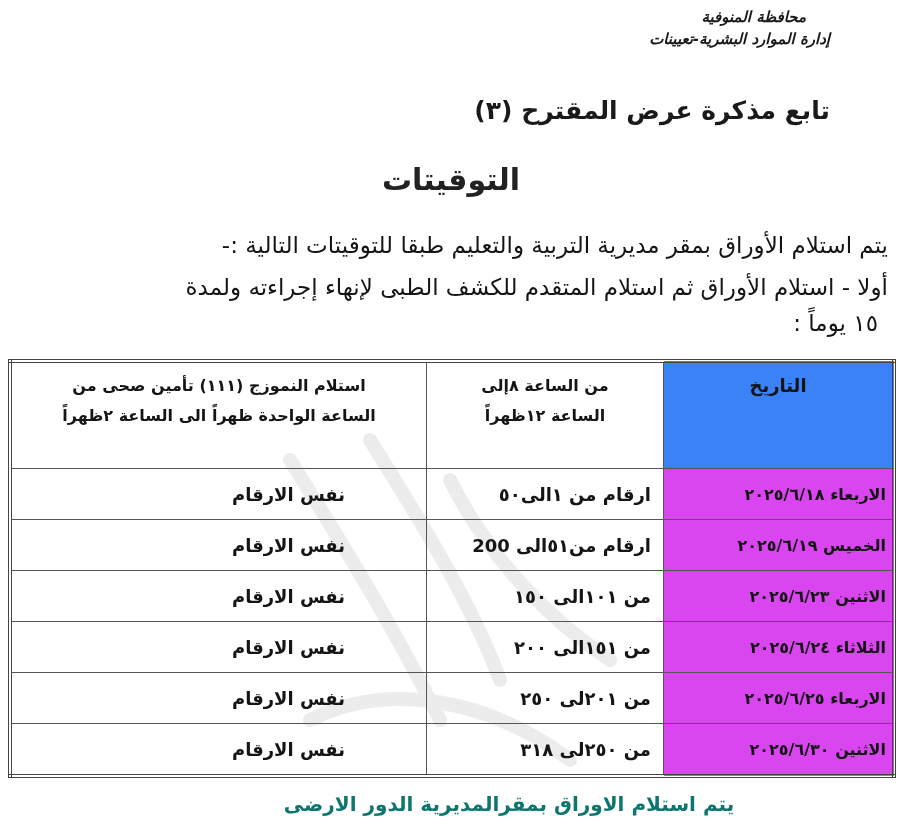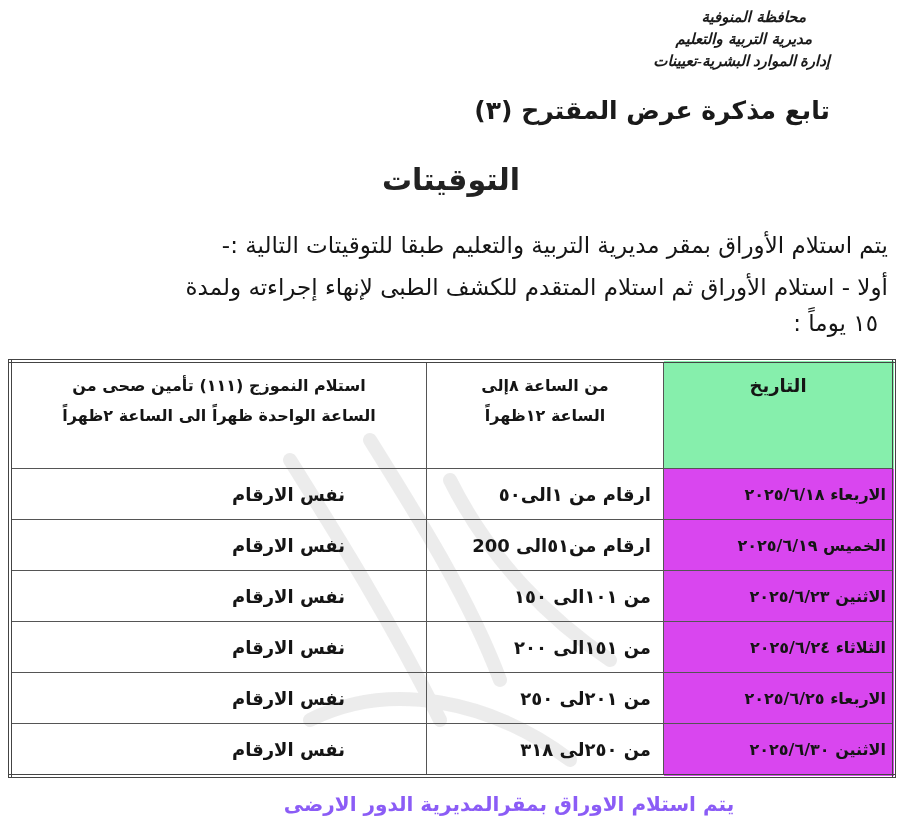--- a/index.html
+++ b/index.html
@@ -34,21 +34,21 @@
   .hdr-line {
     font-style: italic;
     font-weight: bold;
     font-size: 15px;
     line-height: 22px;
     color: #1a1a1a;
     white-space: nowrap;
   }
   .hdr-line.l1 { padding-right: 28px; text-align: right; }
   .hdr-line.l2 { padding-right: 22px; }
-  .hdr-line.l3 { padding-right: 4px; font-family: Liberation Serif, serif; }
+  .hdr-line.l3 { padding-right: 4px; }
   .memo-title {
     position: absolute;
     right: 72px;
     top: 96px;
     font-size: 25px;
     font-weight: bold;
     color: #1a1a1a;
     white-space: nowrap;
   }
   .section-title {
@@ -94,21 +94,21 @@
     height: 96px;
     font-weight: bold;
     text-align: center;
     vertical-align: top;
     padding-top: 8px;
     line-height: 30px;
     font-size: 16px;
   }
   table.sched th.col-date {
     width: 226px;
-    background: #86efac;
+    background: #3b82f6;
     font-size: 18px;
   }
   table.sched th.col-range { width: 234px; }
   table.sched td {
     height: 48px;
     font-weight: bold;
   }
   table.sched td.date {
     background: #d946ef;
     text-align: right;
@@ -128,39 +128,38 @@
     padding-left: 140px;
   }
   .footer-note {
     position: absolute;
     left: 0;
     right: 0;
     top: 792px;
     text-align: center;
     font-size: 20px;
     font-weight: bold;
-    color: #8b5cf6;
+    color: #0f766e;
     padding-left: 116px;
   }
 </style>
 </head>
 <body>
 
 <svg class="watermark" viewBox="0 0 420 360" xmlns="http://www.w3.org/2000/svg">
   <g fill="none" stroke="#9a9a9a" stroke-width="14" stroke-linecap="round">
     <path d="M40 40 C 90 120, 140 200, 190 300"></path>
     <path d="M120 20 C 170 100, 220 180, 250 260"></path>
     <path d="M200 60 C 240 140, 300 200, 360 240"></path>
     <path d="M60 300 C 140 260, 240 280, 320 340"></path>
   </g>
 </svg>
 
 <div class="header-block">
   <div class="hdr-line l1">محافظة المنوفية</div>
-  <div class="hdr-line l2">مديرية التربية والتعليم</div>
   <div class="hdr-line l3">إدارة الموارد البشرية-تعيينات</div>
 </div>
 
 <div class="memo-title">تابع مذكرة عرض المقترح (٣)</div>
 
 <div class="section-title">التوقيتات</div>
 
 <div class="para p1">يتم استلام الأوراق  بمقر مديرية التربية والتعليم طبقا للتوقيتات التالية :-</div>
 <div class="para p2">أولا - استلام الأوراق ثم استلام المتقدم للكشف الطبى لإنهاء إجراءته ولمدة</div>
 <div class="para p3">١٥ يوماً :</div>

